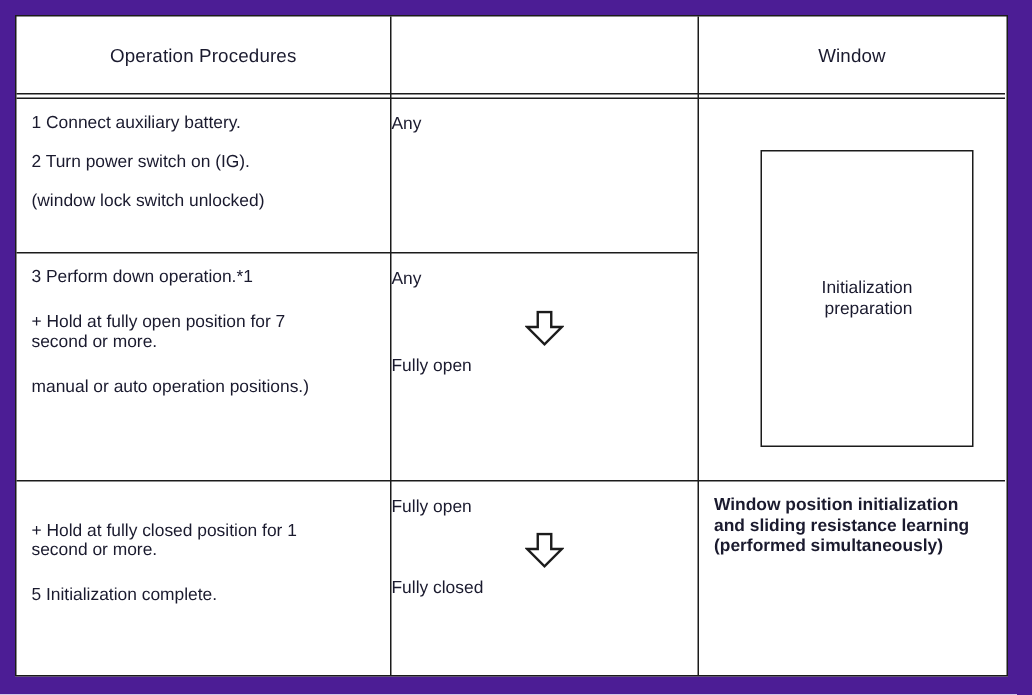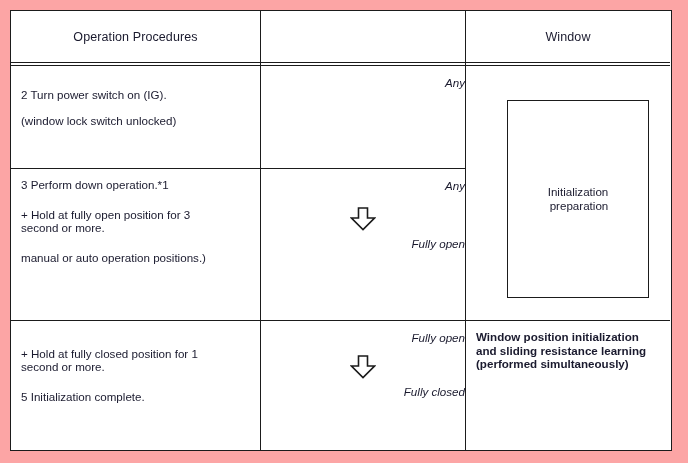--- a/index.html
+++ b/index.html
@@ -12,21 +12,21 @@
     height: 463px;
     font-family: "Liberation Sans", sans-serif;
     color: #1a1a2e;
     -webkit-font-smoothing: antialiased;
   }
 
   #page {
     position: relative;
     width: 688px;
     height: 463px;
-    background: #fca5a5;
+    background: #4c1d95;
     overflow: hidden;
   }
 
   
   .proc-table {
     position: absolute;
     left: 10px;
     top: 10px;
     width: 662px;
     height: 441px;
@@ -85,24 +85,23 @@
     letter-spacing: 0.1px;
   }
 
   .body-left {
     padding: 9px 0 0 10px;
     font-size: 11.6px;
     line-height: 1.12;
   }
   .body-center {
     padding-top: 10px;
-    text-align: right;
+    text-align: left;
     font-size: 11.6px;
     line-height: 1.2;
-    font-style: italic;
   }
 
   .para { margin: 0 0 0 0; }
   .gap-sm { height: 13px; }
   .gap-md { height: 17px; }
   .sub-line { margin: 0; }
 
   
   .arrow-wrap {
     display: flex;
@@ -157,38 +156,39 @@
 
     <div class="cell col1 row-head">
       <div class="head-text">Operation Procedures</div>
     </div>
     <div class="cell col3 row-head">
       <div class="head-text">Window</div>
     </div>
 
     <div class="cell col1 row-1">
       <div class="body-left">
+        <p class="para">1 Connect auxiliary battery.</p>
         <div class="gap-sm"></div>
         <p class="para">2 Turn power switch on (IG).</p>
         <div class="gap-sm"></div>
         <p class="para">(window lock switch unlocked)</p>
       </div>
     </div>
 
     <div class="cell col2 row-1">
       <div class="body-center">
         <p class="para">Any</p>
       </div>
     </div>
 
     <div class="cell col1 row-2">
       <div class="body-left">
         <p class="para">3 Perform down operation.*1</p>
         <div class="gap-md"></div>
-        <p class="para sub-line">+ Hold at fully open position for 3</p>
+        <p class="para sub-line">+ Hold at fully open position for 7</p>
         <p class="para sub-line">second or more.</p>
         <div class="gap-md"></div>
         <p class="para sub-line">manual or auto operation positions.)</p>
       </div>
     </div>
 
     <div class="cell col2 row-2">
       <div class="body-center">
         <p class="para">Any</p>
         <div style="height:14px"></div>

